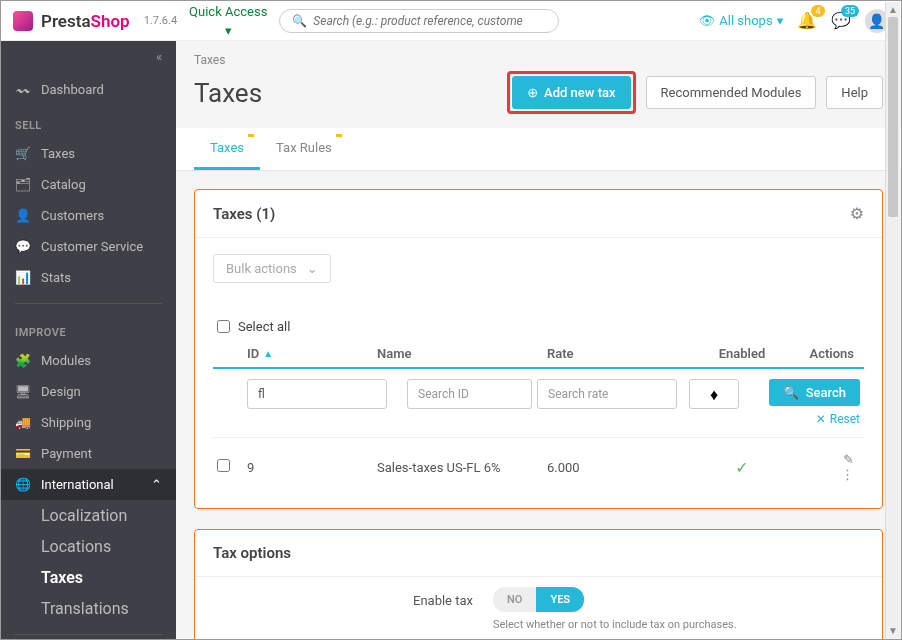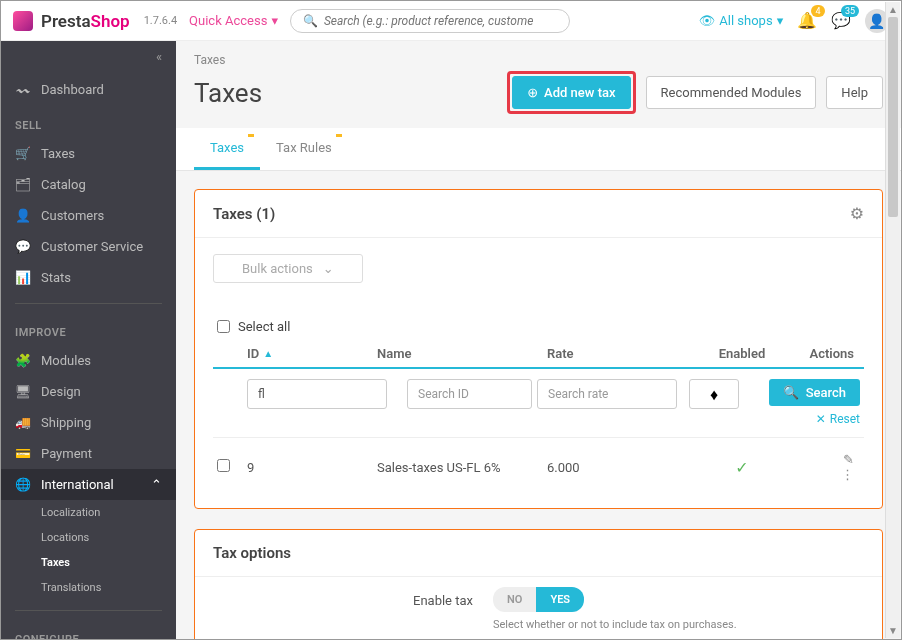--- a/index.html
+++ b/index.html
@@ -3,37 +3,37 @@
 <meta charset="utf-8">
 <style>
 * { margin: 0; padding: 0; box-sizing: border-box; font-family: -apple-system, BlinkMacSystemFont, "Segoe UI", Roboto, Arial, sans-serif; }
 body { background: #fff; width: 902px; height: 640px; overflow: hidden; position: relative; border: 1px solid #999; }
 .topbar { height: 40px; display: flex; align-items: center; padding: 0 12px; gap: 12px; border-bottom: 1px solid #eee; }
 .logo { display: flex; align-items: center; gap: 8px; font-weight: 600; font-size: 17px; }
 .logo-mark { width: 20px; height: 20px; background: linear-gradient(135deg,#ff4d9e,#9d1c84); border-radius: 4px; display: inline-block; }
 .logo-presta { color: #3a3a3a; }
 .logo-shop { color: #e6007e; }
 .version { font-size: 11px; color: #888; margin-left: 2px; }
-.quick-access { font-size: 13px; color: #ec4899; display: flex; align-items: center; gap: 4px; cursor: pointer; }
+.quick-access { font-size: 13px; color: #15803d; display: flex; align-items: center; gap: 4px; cursor: pointer; flex-direction: column; }
 .search-wrap { flex: 0 0 auto; }
 .search-bar { width: 280px; border: 1px solid #ccc; border-radius: 20px; padding: 4px 12px; display: flex; align-items: center; gap: 6px; font-size: 12px; color: #888; }
 .top-right { margin-left: auto; display: flex; align-items: center; gap: 14px; }
 .shop-view { color: #25b9d7; font-size: 13px; display: flex; align-items: center; gap: 4px; }
 .notif { position: relative; color: #666; font-size: 16px; }
 .badge { position: absolute; top: -6px; right: -8px; background: #25b9d7; color: #fff; font-size: 9px; border-radius: 8px; padding: 1px 4px; min-width: 14px; text-align: center; }
 .badge.yellow { background: #fbbb22; }
 .avatar { width: 24px; height: 24px; background: #ddd; border-radius: 50%; display:flex; align-items:center; justify-content:center; color:#888; font-size:14px; }
 
 .layout { display: flex; height: calc(100% - 40px); }
 .sidebar { width: 175px; background: #3f3f47; color: #bbb; font-size: 13px; overflow-y: auto; flex-shrink:0; }
 .collapse { text-align: right; padding: 8px 14px; color: #999; }
 .nav-item { display: flex; align-items: center; gap: 10px; padding: 8px 14px; cursor: pointer; }
 .nav-item.active { background: #2e2e35; color: #fff; }
 .nav-section { padding: 12px 14px 6px; font-size: 11px; font-weight: 600; color: #999; letter-spacing: 0.5px; }
-.nav-sub { padding: 6px 14px 6px 40px; font-size: 11px; cursor: pointer; color:#bbb; }
+.nav-sub { padding: 6px 14px 6px 40px; font-size: 16px; cursor: pointer; color:#bbb; }
 .nav-sub.current { color: #fff; font-weight: 600; }
 .nav-icon { width: 16px; display:inline-flex; justify-content:center; }
 .expand-icon { margin-left: auto; }
 .divider { border-top: 1px solid #555; margin: 10px 14px; }
 
 .main { flex: 1; background: #f5f5f5; overflow-y: auto; position: relative; }
 .breadcrumb { font-size: 12px; color: #888; padding: 12px 18px 0; }
 .page-head { display: flex; align-items: center; padding: 4px 18px 14px; gap: 10px; }
 .page-title { font-size: 26px; font-weight: 400; color: #444; flex: 1; }
 .btn { border: 1px solid #ccc; background: #fff; color: #555; font-size: 13px; padding: 8px 14px; border-radius: 3px; cursor: pointer; display: inline-flex; align-items: center; gap: 6px; }
@@ -44,21 +44,21 @@
 .tab { padding: 12px 16px; font-size: 13px; color: #888; cursor: pointer; border-bottom: 3px solid transparent; position: relative; }
 .tab.active { color: #25b9d7; border-bottom-color: #25b9d7; }
 .tab-dot { position:absolute; top:6px; right:6px; width:6px; height:0; border-top:3px solid #fbbb22; }
 
 .content { padding: 18px; }
 .panel { background: #fff; border: 1px solid #f97316; border-radius: 4px; margin-bottom: 20px; }
 .panel-head { display: flex; align-items: center; padding: 14px 18px; border-bottom: 1px solid #eee; }
 .panel-title { font-size: 15px; font-weight: 600; color: #444; flex: 1; }
 .gear { color: #888; cursor: pointer; }
 
-.bulk { margin: 16px 18px; border: 1px solid #ddd; padding: 6px 28px; border-radius: 3px; display: inline-flex; align-items: center; gap: 10px; color: #aaa; font-size: 13px; cursor: pointer; }
+.bulk { margin: 16px 18px; border: 1px solid #ddd; padding: 6px 12px; border-radius: 3px; display: inline-flex; align-items: center; gap: 10px; color: #aaa; font-size: 13px; cursor: pointer; }
 
 .grid { padding: 0 18px 12px; }
 .sel-all { display: flex; align-items: center; gap: 8px; font-size: 13px; color: #444; padding: 0 0 6px 4px; margin-top: 20px; }
 .thead { display: flex; font-size: 13px; font-weight: 600; color: #666; padding: 6px 4px; border-bottom: 2px solid #25b9d7;}
 .col-check { width: 30px; }
 .col-id { width: 130px; display:flex; align-items:center; gap:4px; }
 .col-name { width: 170px; }
 .col-rate { width: 150px; }
 .col-enabled { width: 90px; text-align: center; }
 .col-actions { flex: 1; text-align: right; padding-right: 6px; }

